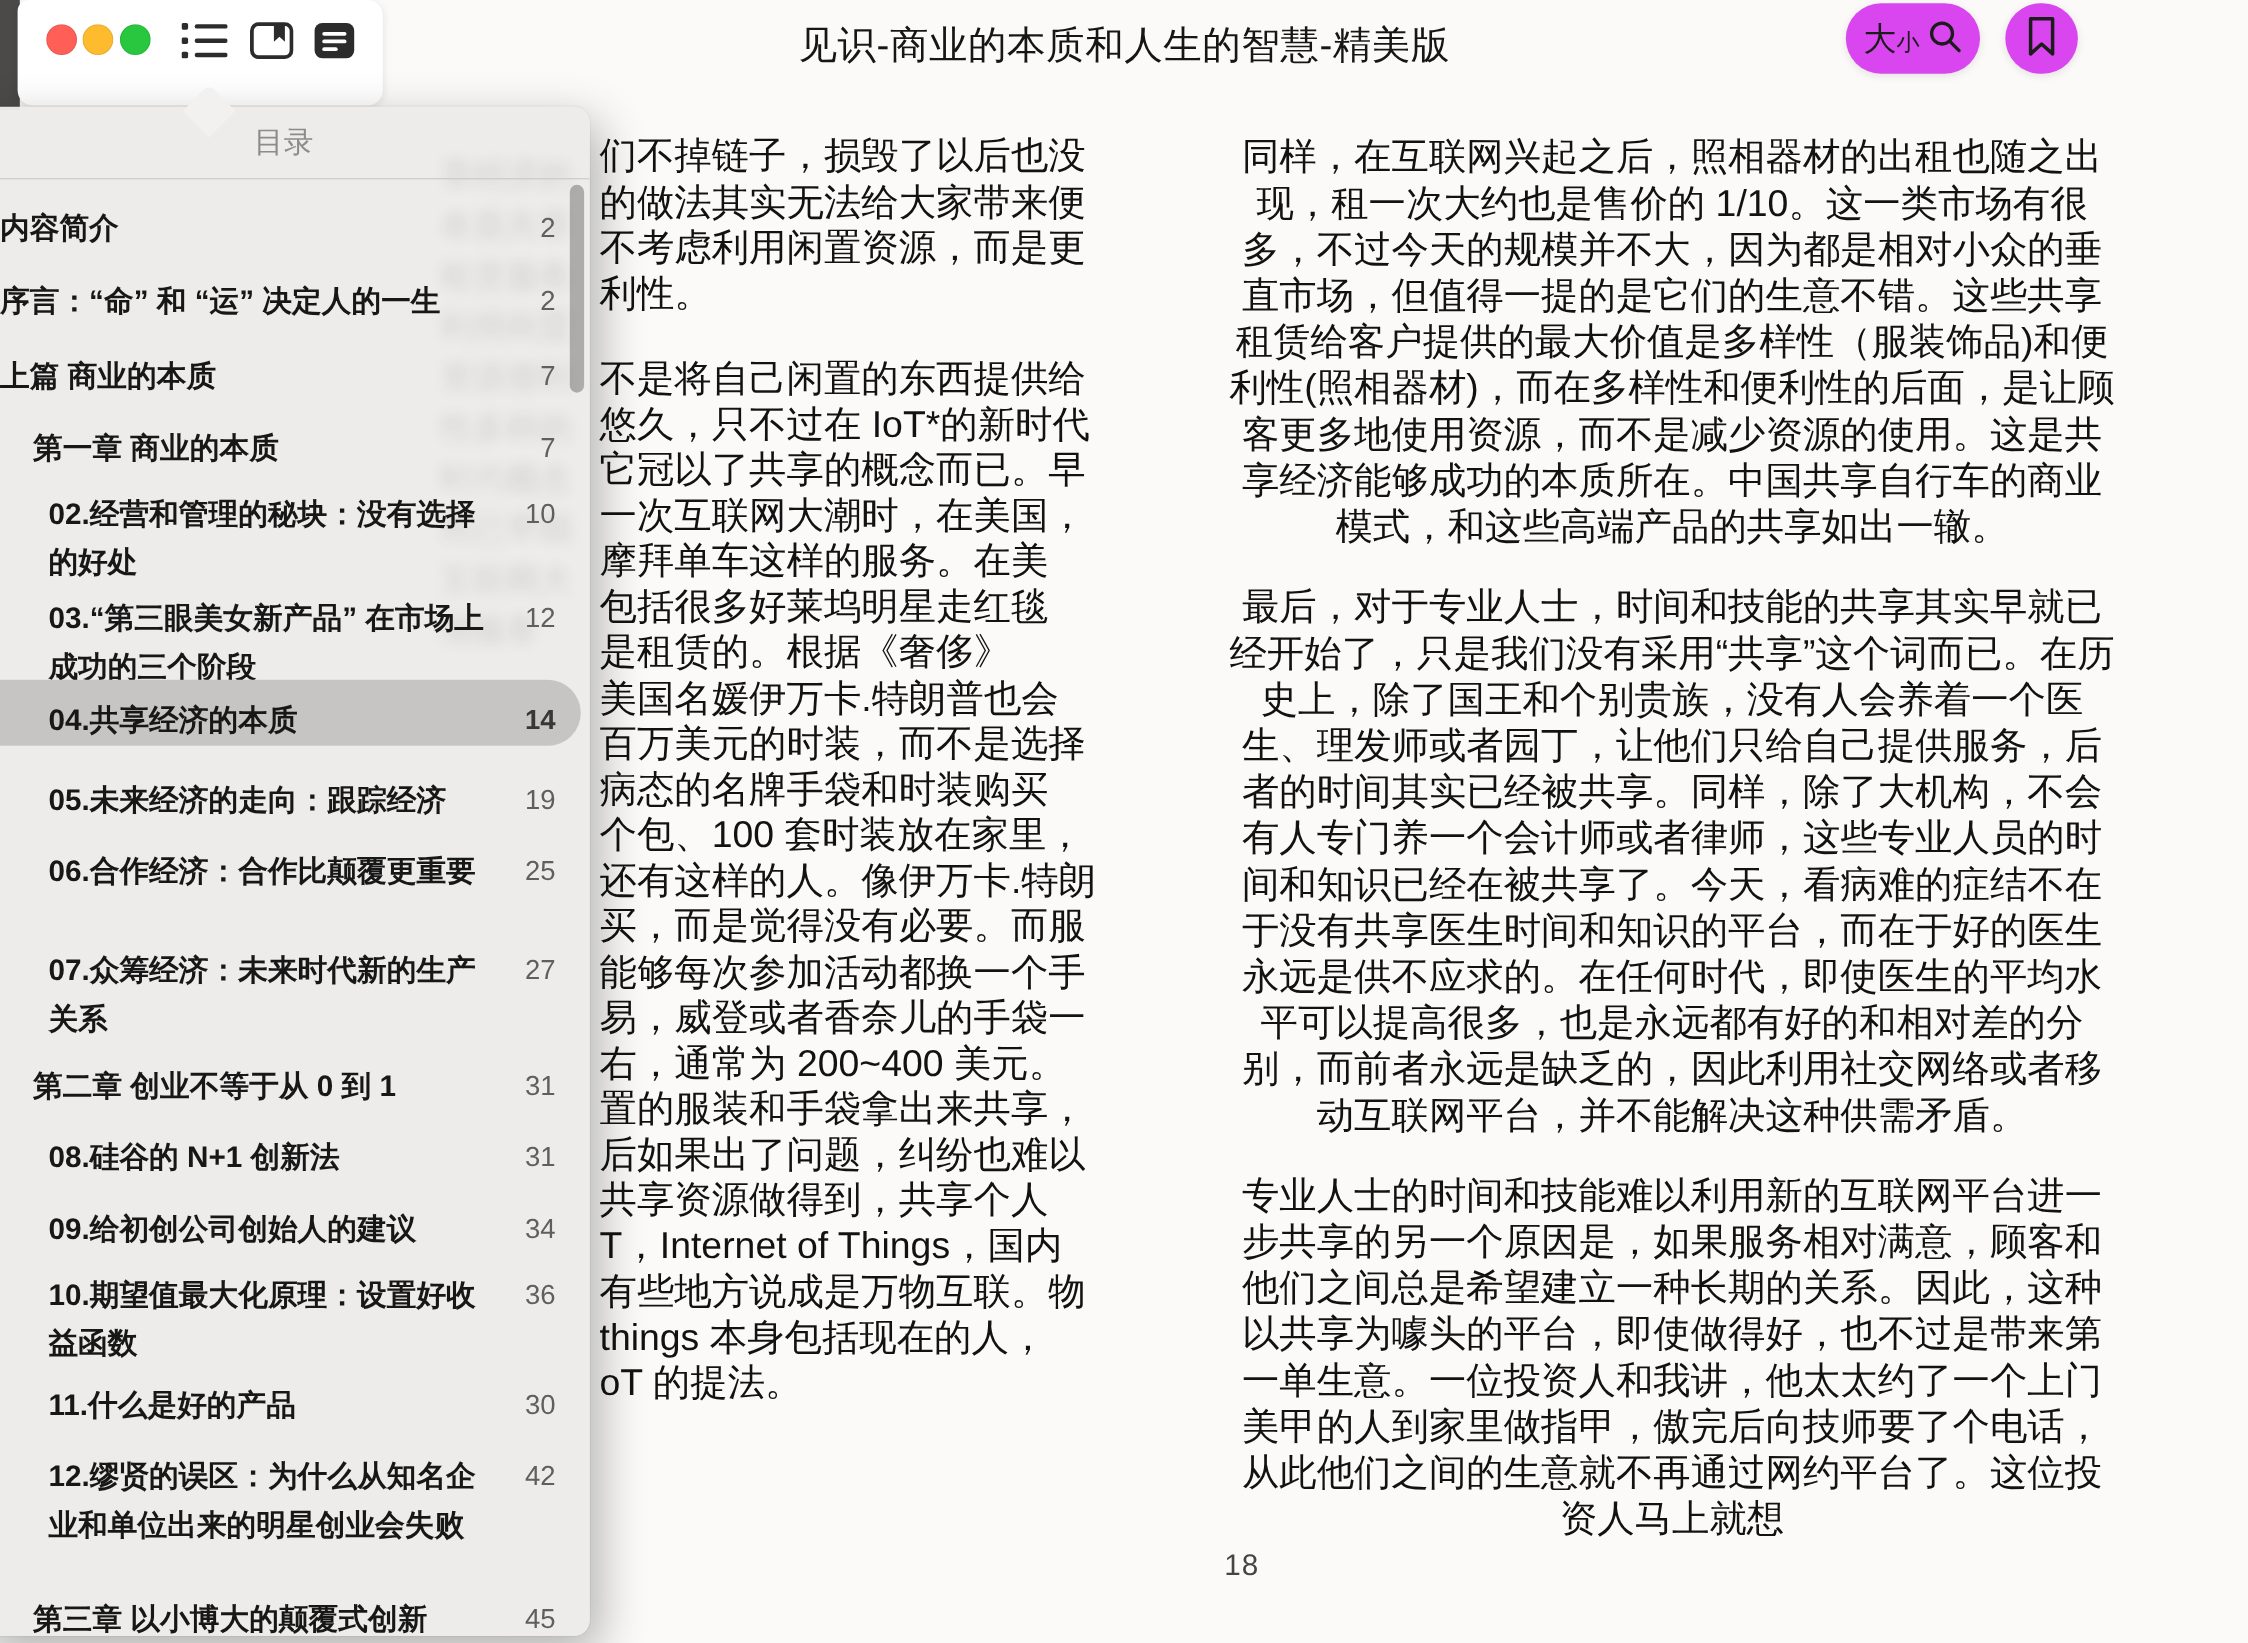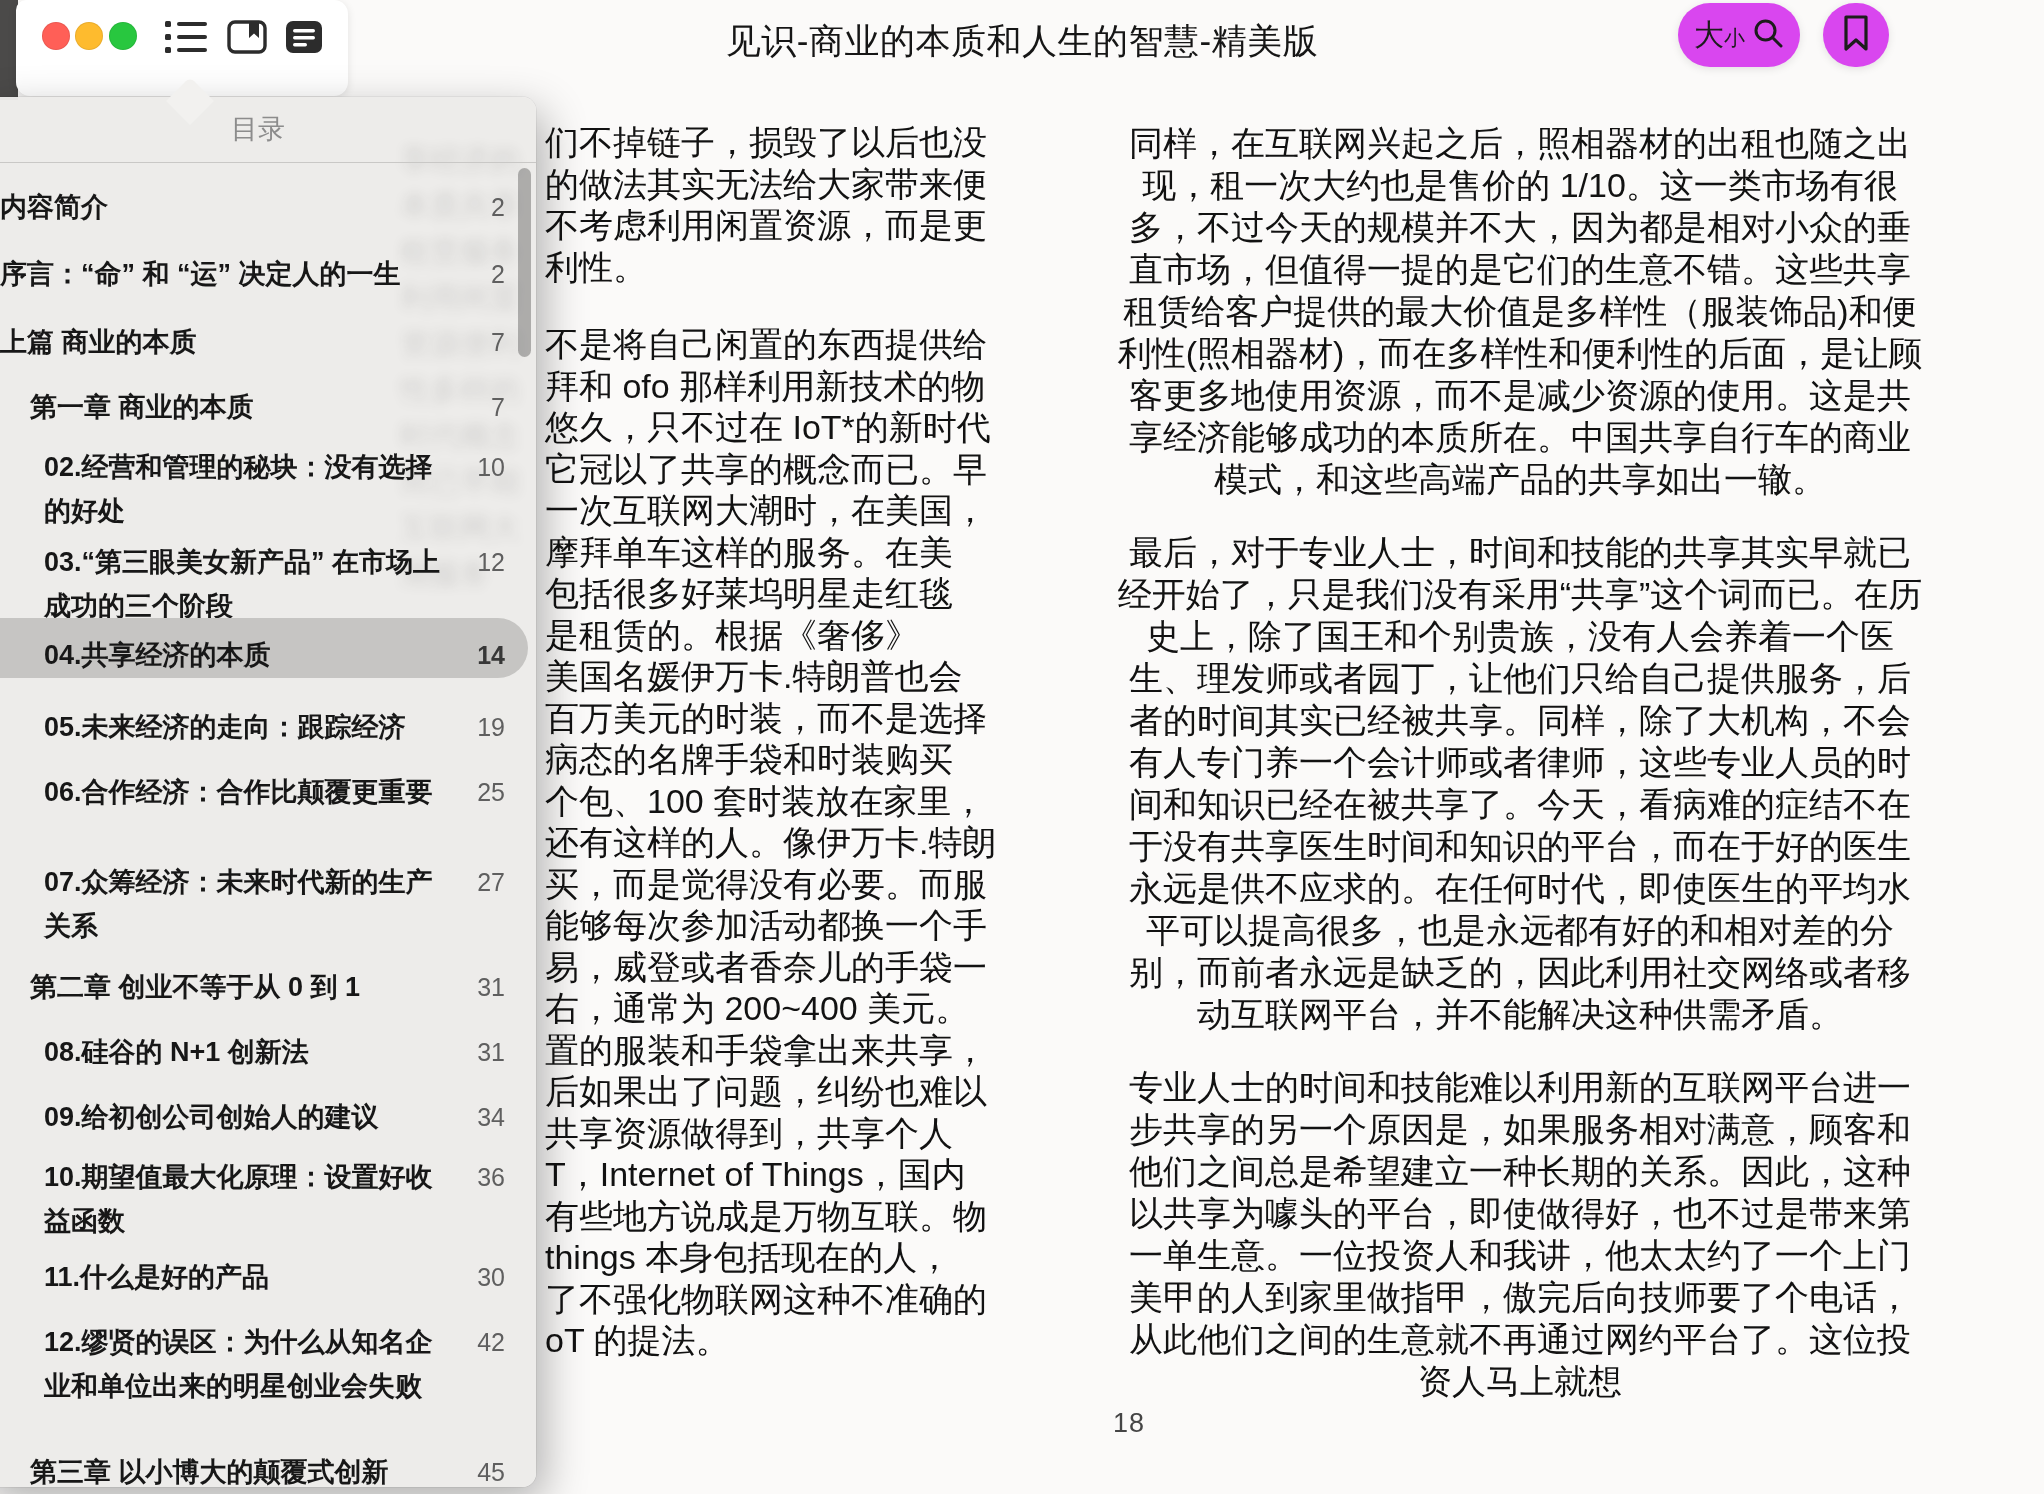--- a/index.html
+++ b/index.html
@@ -160,21 +160,20 @@
     </svg>
   </span>
 </div>
 
 <div class="left-column" id="left-col">
     <div class="frag">们不掉链子，损毁了以后也没</div>
     <div class="frag">的做法其实无法给大家带来便</div>
     <div class="frag">不考虑利用闲置资源，而是更</div>
     <div class="frag">利性。</div>
     <div class="frag para-gap">不是将自己闲置的东西提供给</div>
-    <div class="frag">拜和 ofo 那样利用新技术的物</div>
     <div class="frag">悠久，只不过在 IoT*的新时代</div>
     <div class="frag">它冠以了共享的概念而已。早</div>
     <div class="frag">一次互联网大潮时，在美国，</div>
     <div class="frag">摩拜单车这样的服务。在美</div>
     <div class="frag">包括很多好莱坞明星走红毯</div>
     <div class="frag">是租赁的。根据《奢侈》</div>
     <div class="frag">美国名媛伊万卡.特朗普也会</div>
     <div class="frag">百万美元的时装，而不是选择</div>
     <div class="frag">病态的名牌手袋和时装购买</div>
     <div class="frag">个包、100 套时装放在家里，</div>
@@ -182,21 +181,20 @@
     <div class="frag">买，而是觉得没有必要。而服</div>
     <div class="frag">能够每次参加活动都换一个手</div>
     <div class="frag">易，威登或者香奈儿的手袋一</div>
     <div class="frag">右，通常为 200~400 美元。</div>
     <div class="frag">置的服装和手袋拿出来共享，</div>
     <div class="frag">后如果出了问题，纠纷也难以</div>
     <div class="frag">共享资源做得到，共享个人</div>
     <div class="frag">T，Internet of Things，国内</div>
     <div class="frag">有些地方说成是万物互联。物</div>
     <div class="frag">things 本身包括现在的人，</div>
-    <div class="frag">了不强化物联网这种不准确的</div>
     <div class="frag">oT 的提法。</div>
   </div>
 
 <div class="right-column" id="right-col">
     <p>同样，在互联网兴起之后，照相器材的出租也随之出现，租一次大约也是售价的 1/10。这一类市场有很多，不过今天的规模并不大，因为都是相对小众的垂直市场，但值得一提的是它们的生意不错。这些共享租赁给客户提供的最大价值是多样性（服装饰品)和便利性(照相器材)，而在多样性和便利性的后面，是让顾客更多地使用资源，而不是减少资源的使用。这是共享经济能够成功的本质所在。中国共享自行车的商业模式，和这些高端产品的共享如出一辙。</p>
     <p>最后，对于专业人士，时间和技能的共享其实早就已经开始了，只是我们没有采用“共享”这个词而已。在历史上，除了国王和个别贵族，没有人会养着一个医生、理发师或者园丁，让他们只给自己提供服务，后者的时间其实已经被共享。同样，除了大机构，不会有人专门养一个会计师或者律师，这些专业人员的时间和知识已经在被共享了。今天，看病难的症结不在于没有共享医生时间和知识的平台，而在于好的医生永远是供不应求的。在任何时代，即使医生的平均水平可以提高很多，也是永远都有好的和相对差的分别，而前者永远是缺乏的，因此利用社交网络或者移动互联网平台，并不能解决这种供需矛盾。</p>
     <p>专业人士的时间和技能难以利用新的互联网平台进一步共享的另一个原因是，如果服务相对满意，顾客和他们之间总是希望建立一种长期的关系。因此，这种以共享为噱头的平台，即使做得好，也不过是带来第一单生意。一位投资人和我讲，他太太约了一个上门美甲的人到家里做指甲，傲完后向技师要了个电话，从此他们之间的生意就不再通过网约平台了。这位投资人马上就想</p>
   </div>
 
 <div class="page-number">18</div>

